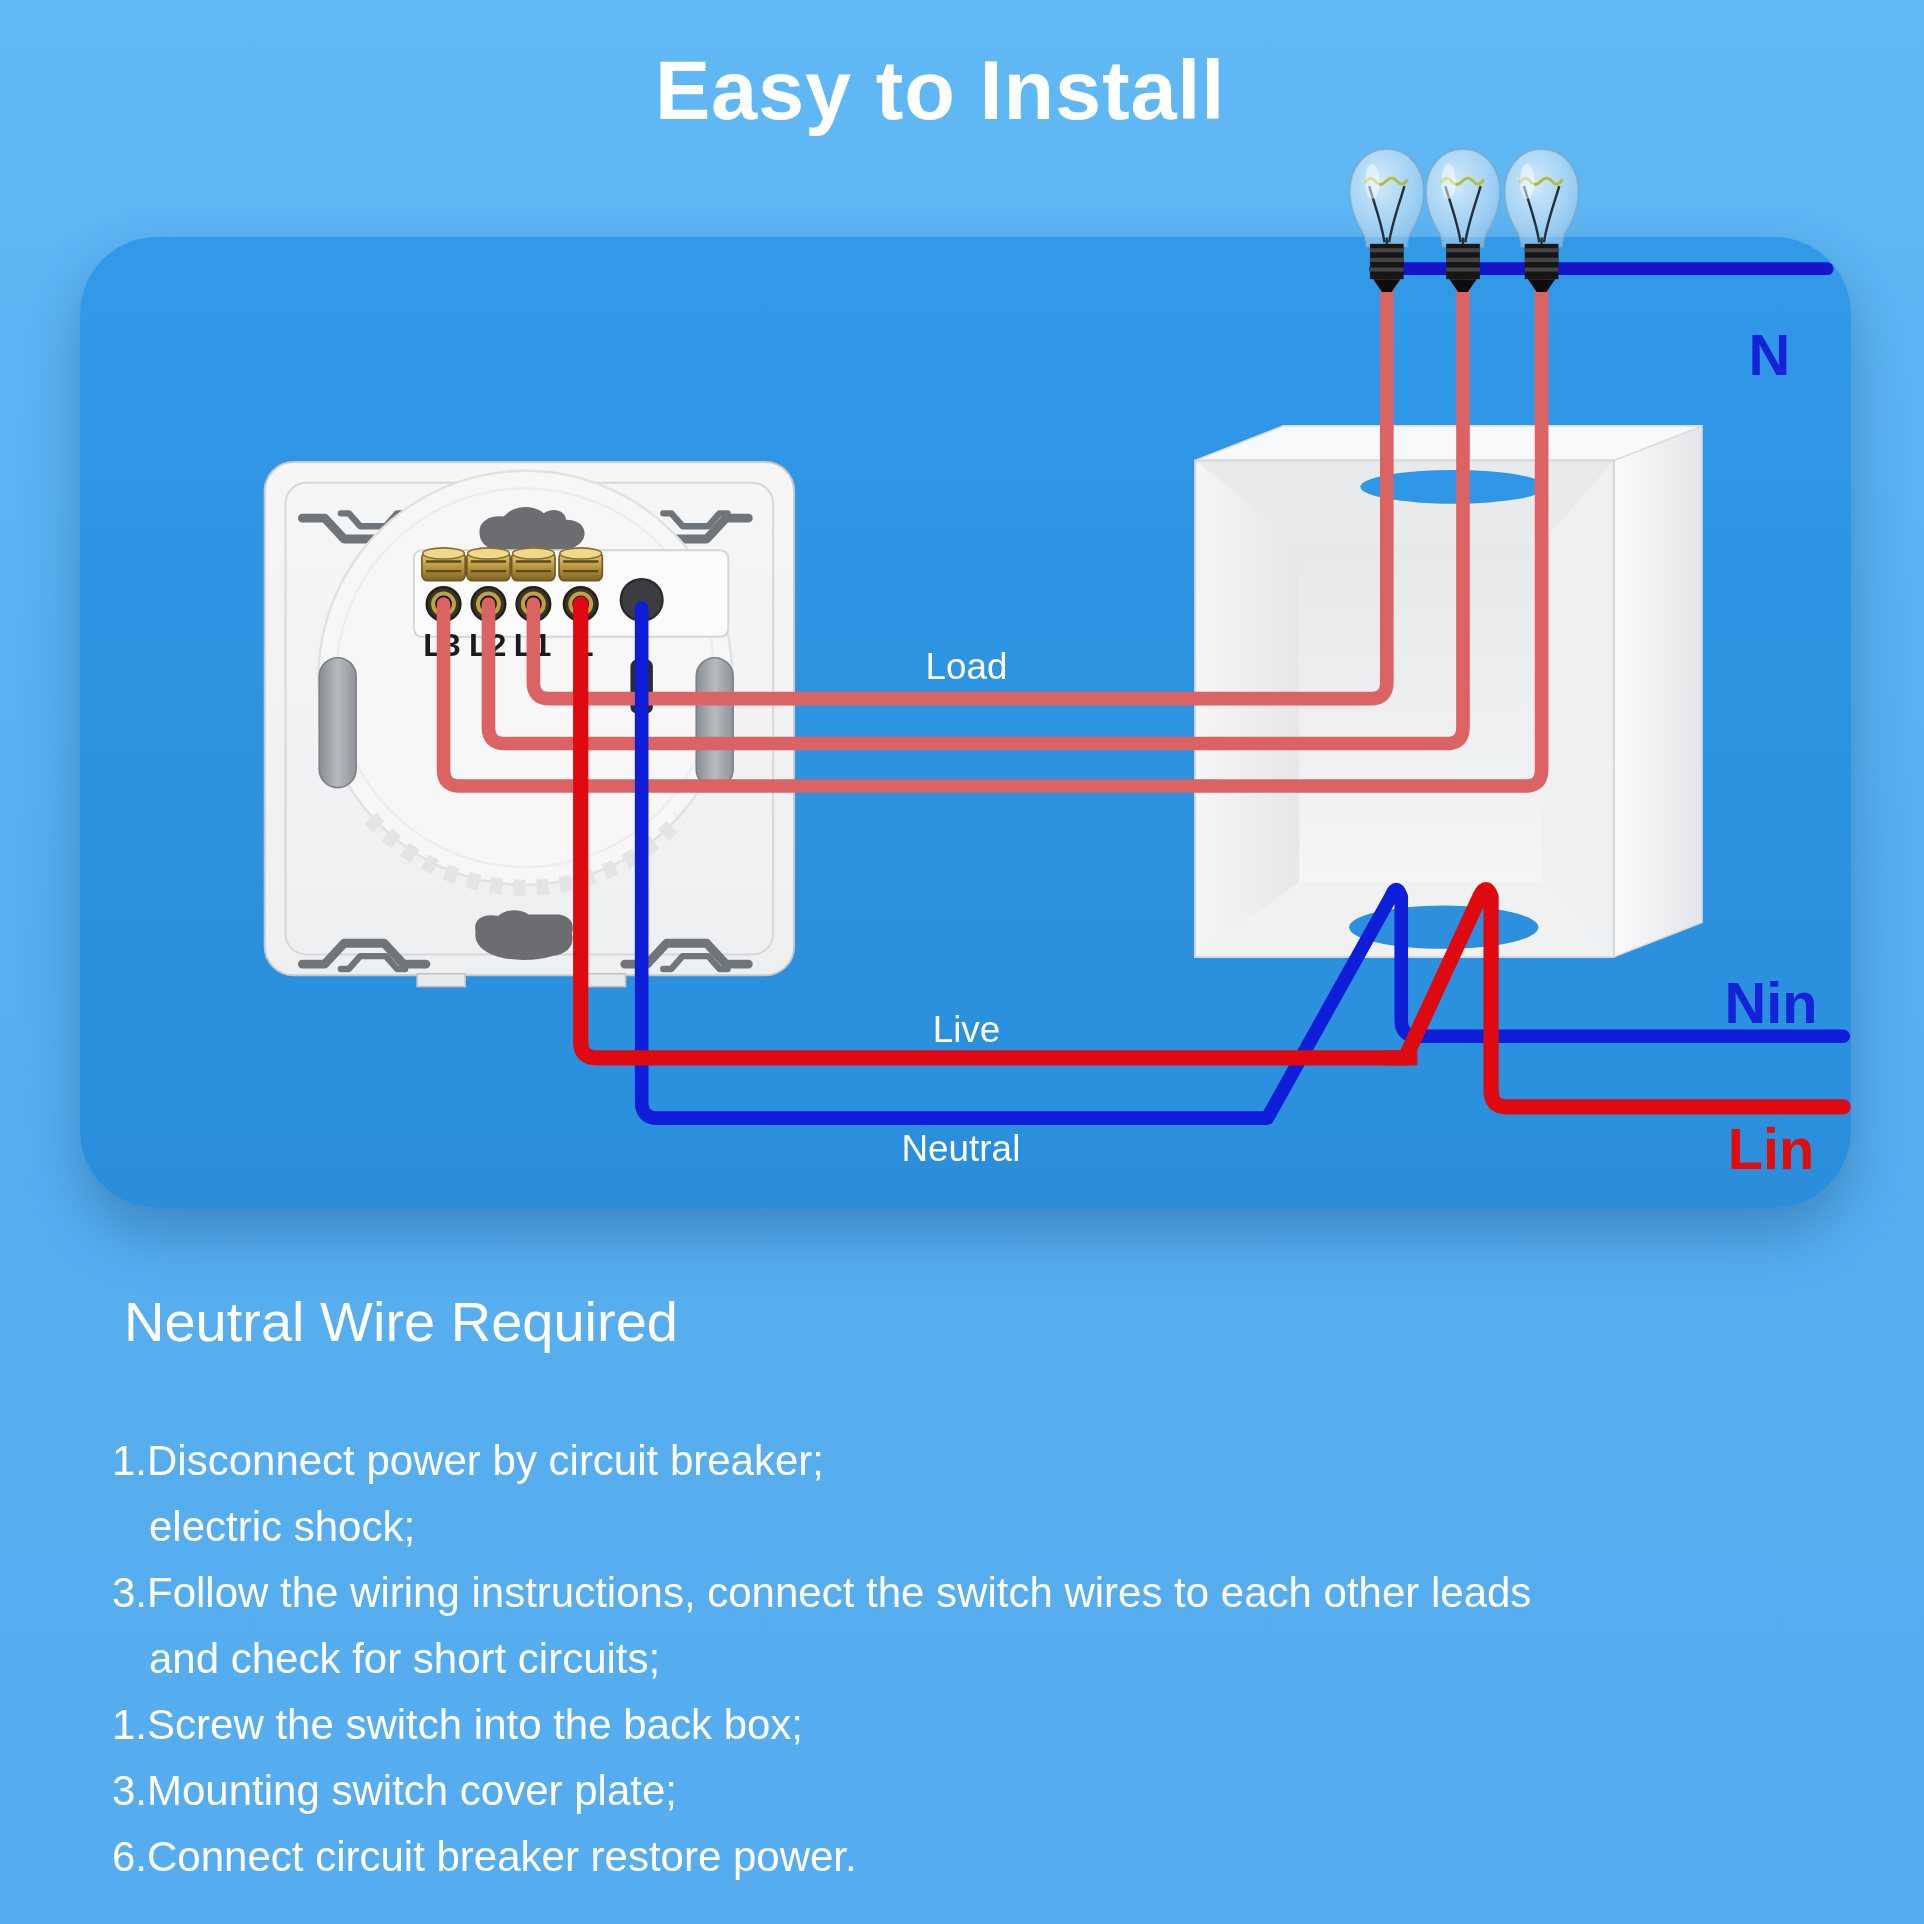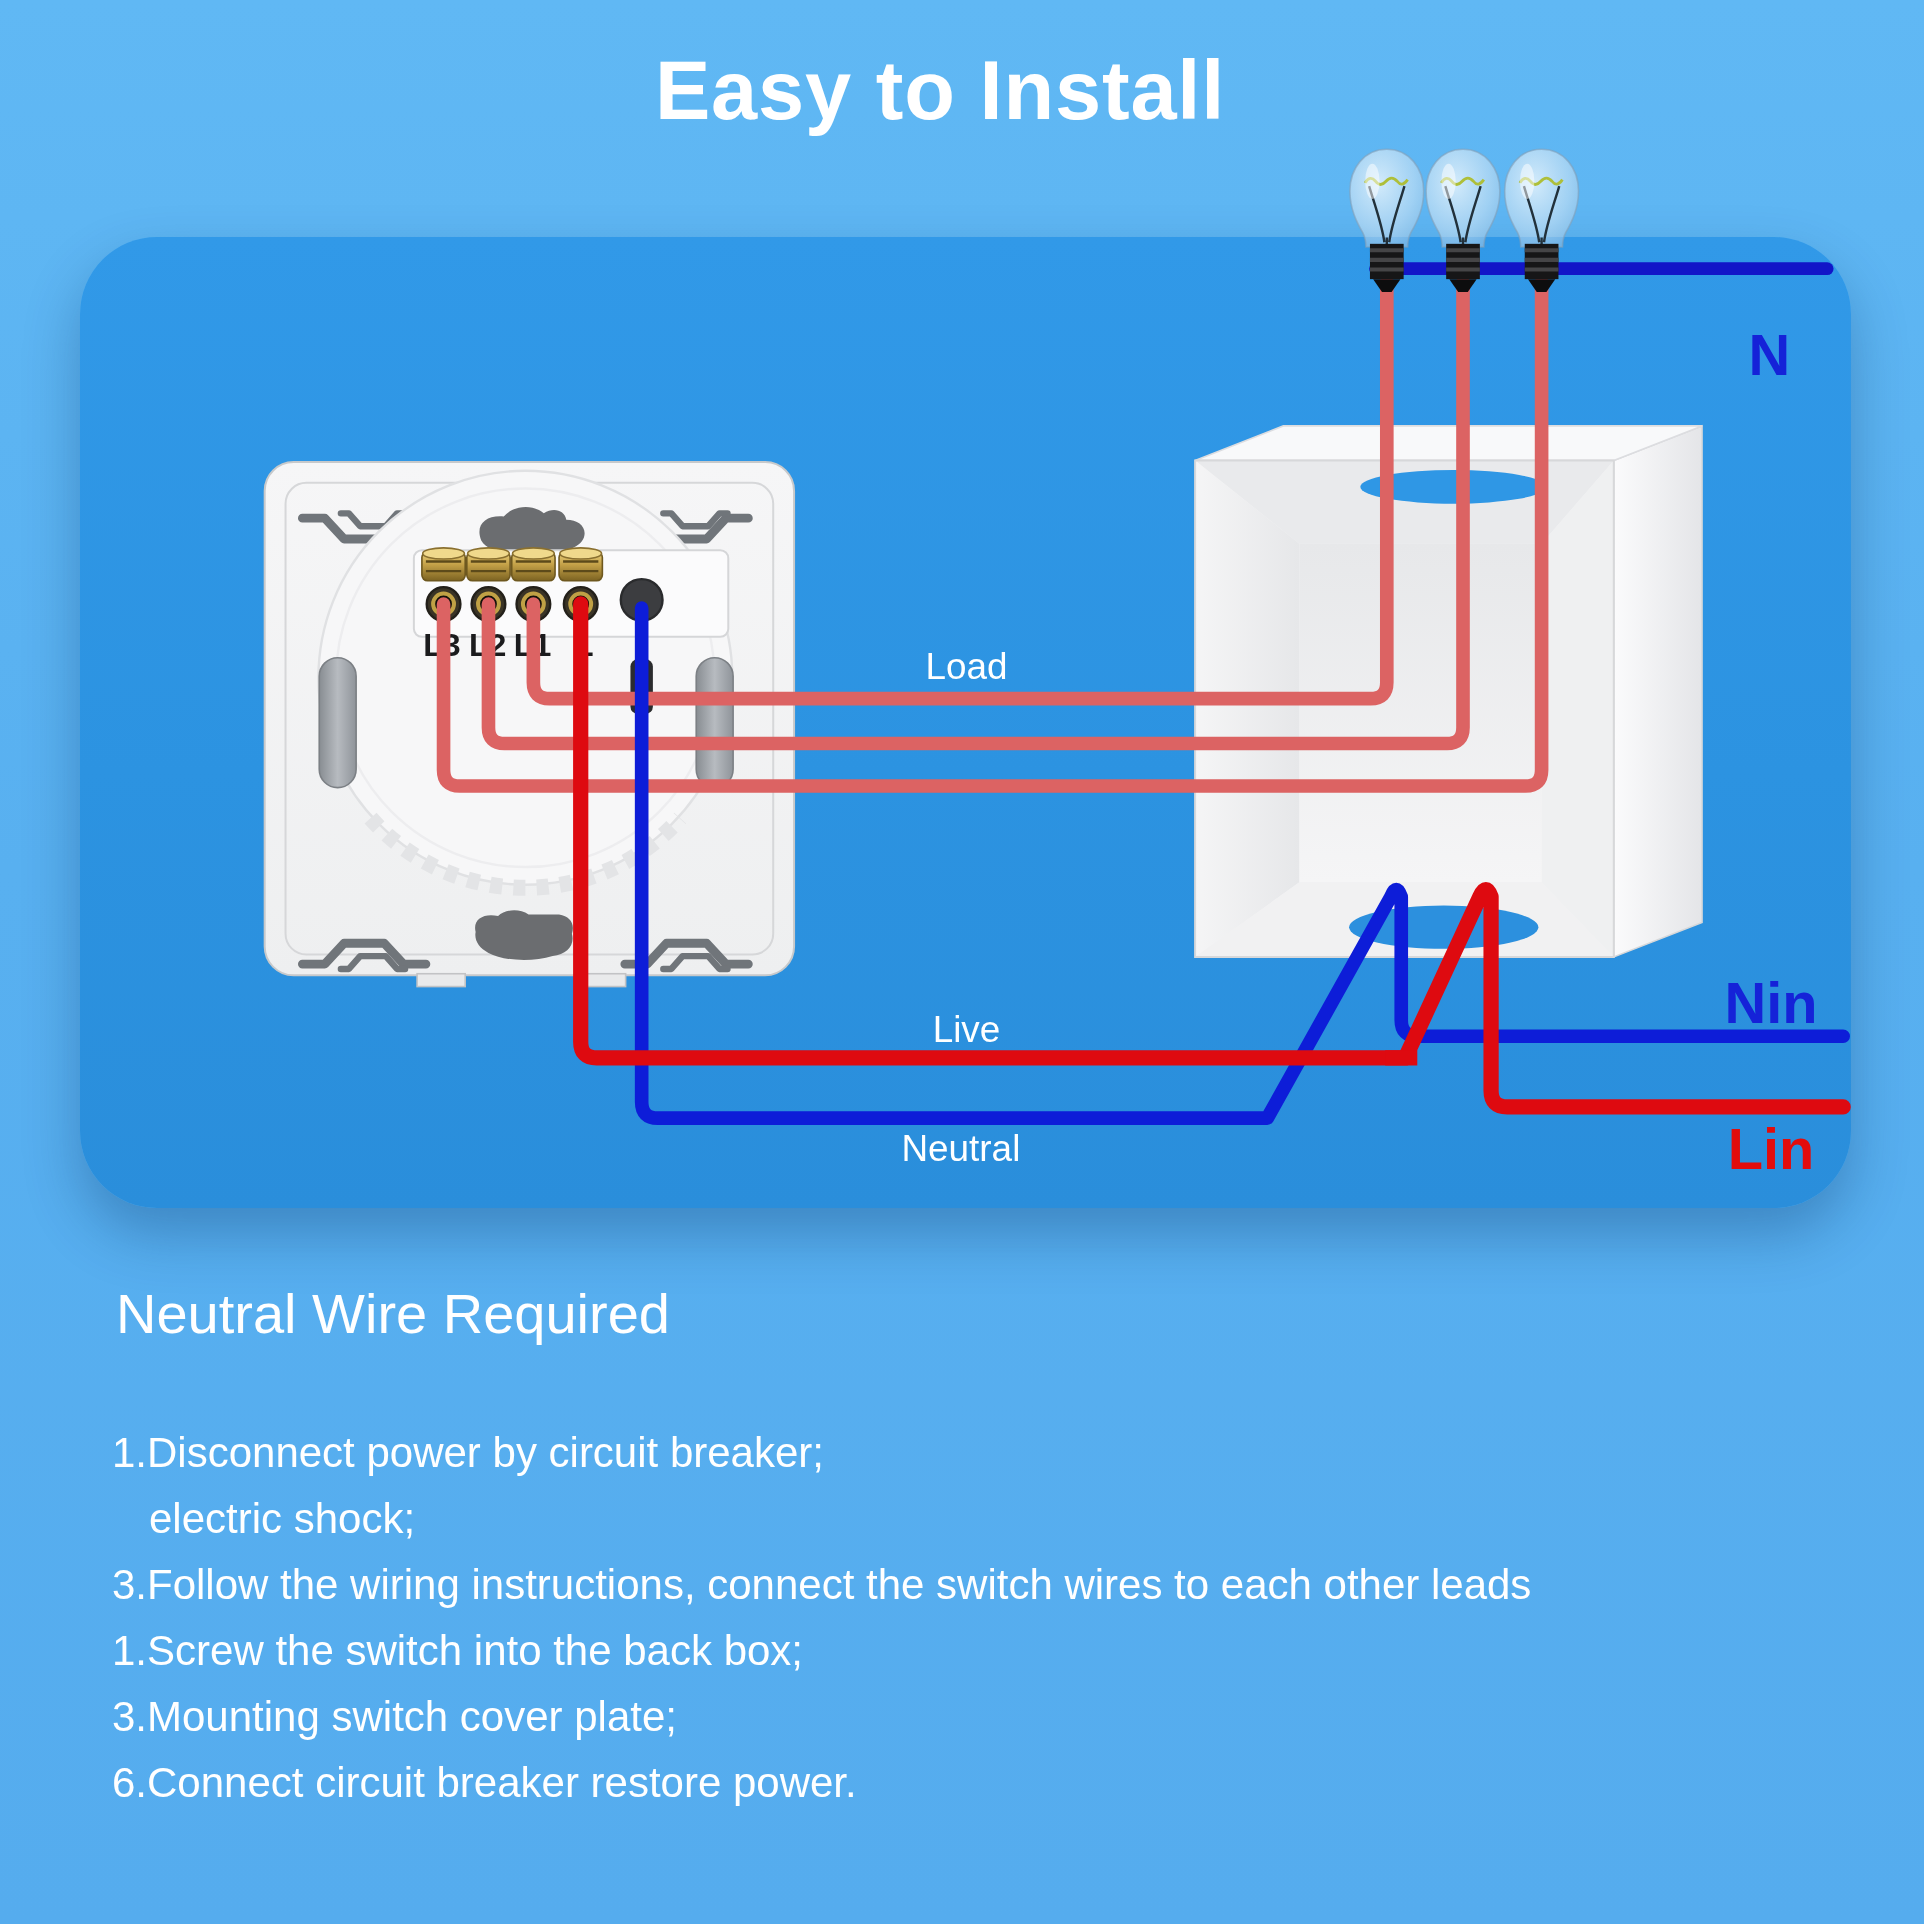--- a/index.html
+++ b/index.html
@@ -16,21 +16,21 @@
     position:absolute;left:80px;top:237px;width:1771px;height:971px;border-radius:77px;
     background:linear-gradient(180deg,#3199e8 0%,#2c93e1 55%,#2a8edb 100%);
     box-shadow:0 27px 56px rgba(8,52,102,0.32);
   }
   svg.diagram{position:absolute;left:0;top:0;width:1925px;height:1925px;}
   .wire-label{fill:#ffffff;font-size:46px;font-family:"Liberation Sans",sans-serif;}
   .bus-label{fill:#1522d8;font-size:72px;font-weight:bold;font-family:"Liberation Sans",sans-serif;}
   .lin-label{fill:#e20c0c;font-size:72px;font-weight:bold;font-family:"Liberation Sans",sans-serif;}
   .terminal-label{fill:#1b1b1d;font-size:40px;font-weight:bold;font-family:"Liberation Sans",sans-serif;}
   .instructions{position:absolute;left:112px;top:1277px;width:1724px;color:#ffffff;}
-  .instructions h2{margin:4px;font-size:56px;font-weight:400;color:#ffffff;}
+  .instructions h2{margin:12px;font-size:56px;font-weight:400;color:#ffffff;}
   .steps{margin-top:74px;font-size:42px;line-height:66px;font-weight:400;}
   .step-line{white-space:nowrap;}
   .step-line.indent{padding-left:37px;}
 </style>
 </head>
 <body>
 
 <div class="page">
 
   <div class="title">Easy to Install</div>
@@ -211,20 +211,21 @@
     <text class="bus-label" text-anchor="middle" x="2208" y="1276">Nin</text>
     <text class="lin-label" text-anchor="middle" x="2208" y="1458">Lin</text>
   </svg>
 
   <div class="instructions">
     <h2>Neutral Wire Required</h2>
     <div class="steps">
         <div class="step-line">1.Disconnect power by circuit breaker;</div>
         <div class="step-line indent">electric shock;</div>
         <div class="step-line">3.Follow the wiring instructions, connect the switch wires to each other leads</div>
+        <div class="step-line indent">and check for short circuits;</div>
         <div class="step-line">1.Screw the switch into the back box;</div>
         <div class="step-line">3.Mounting switch cover plate;</div>
         <div class="step-line">6.Connect circuit breaker restore power.</div>
       </div>
   </div>
 
 </div>
 
 
 </body></html>

